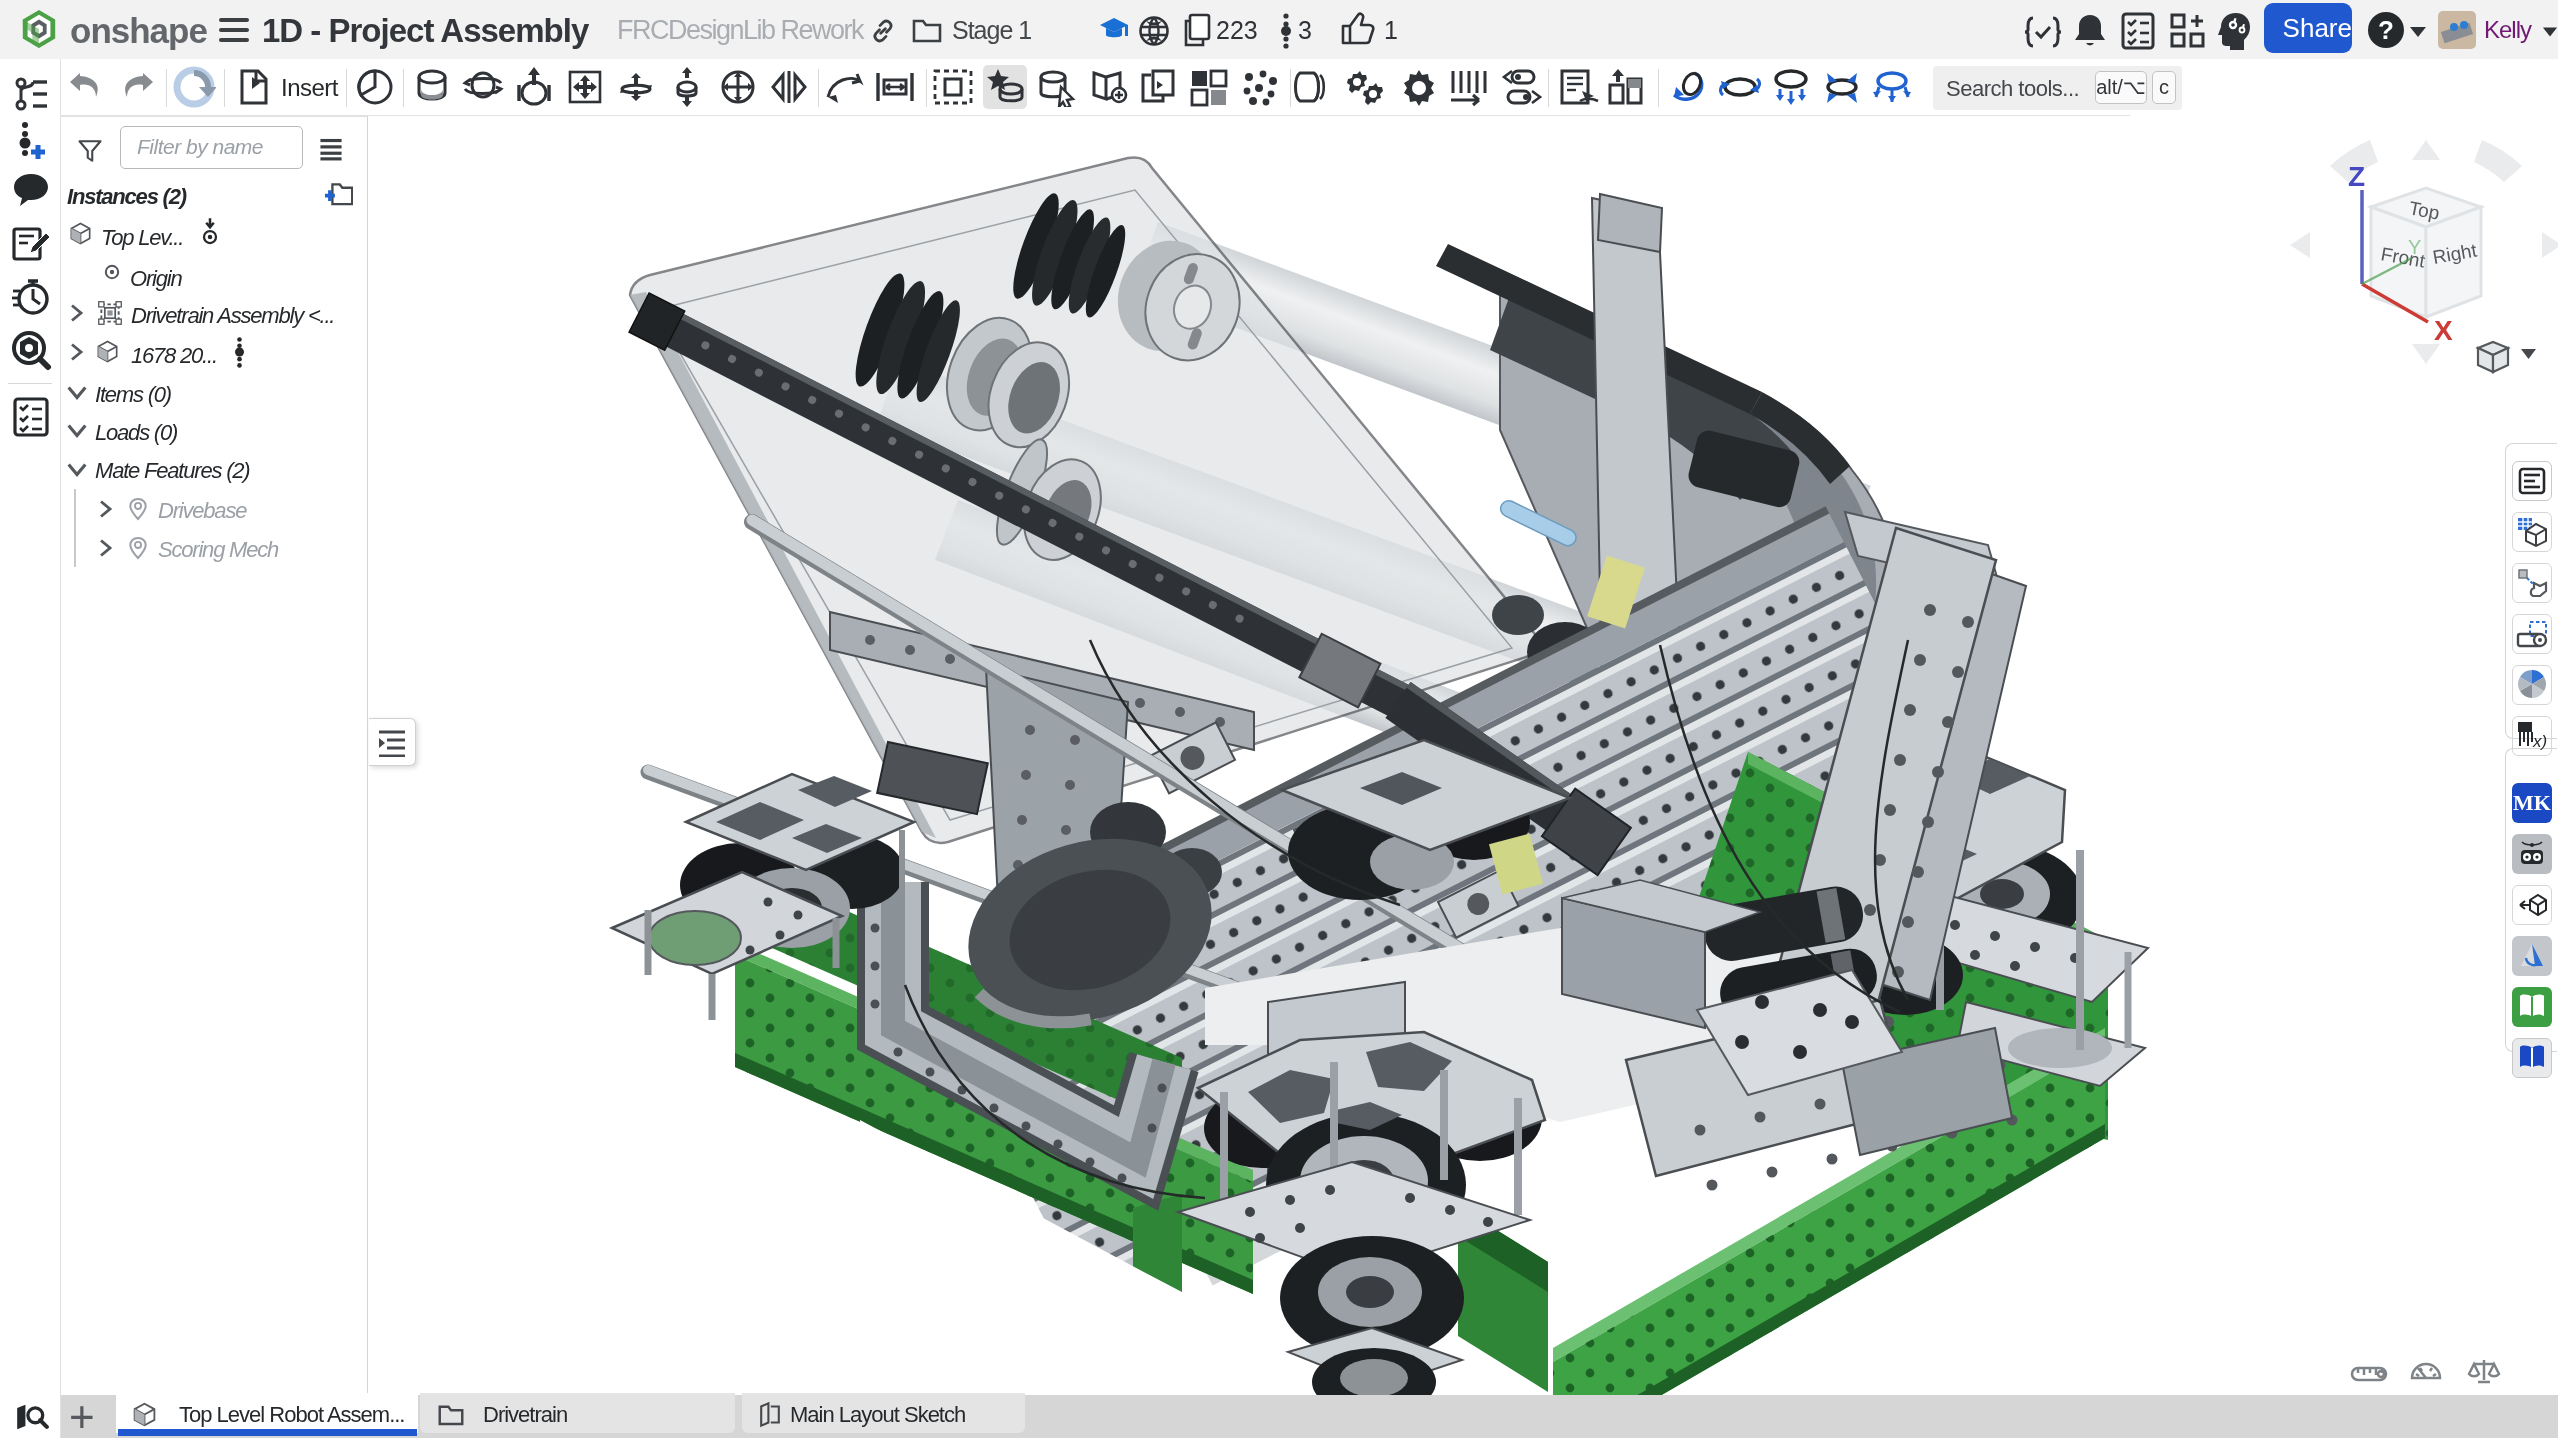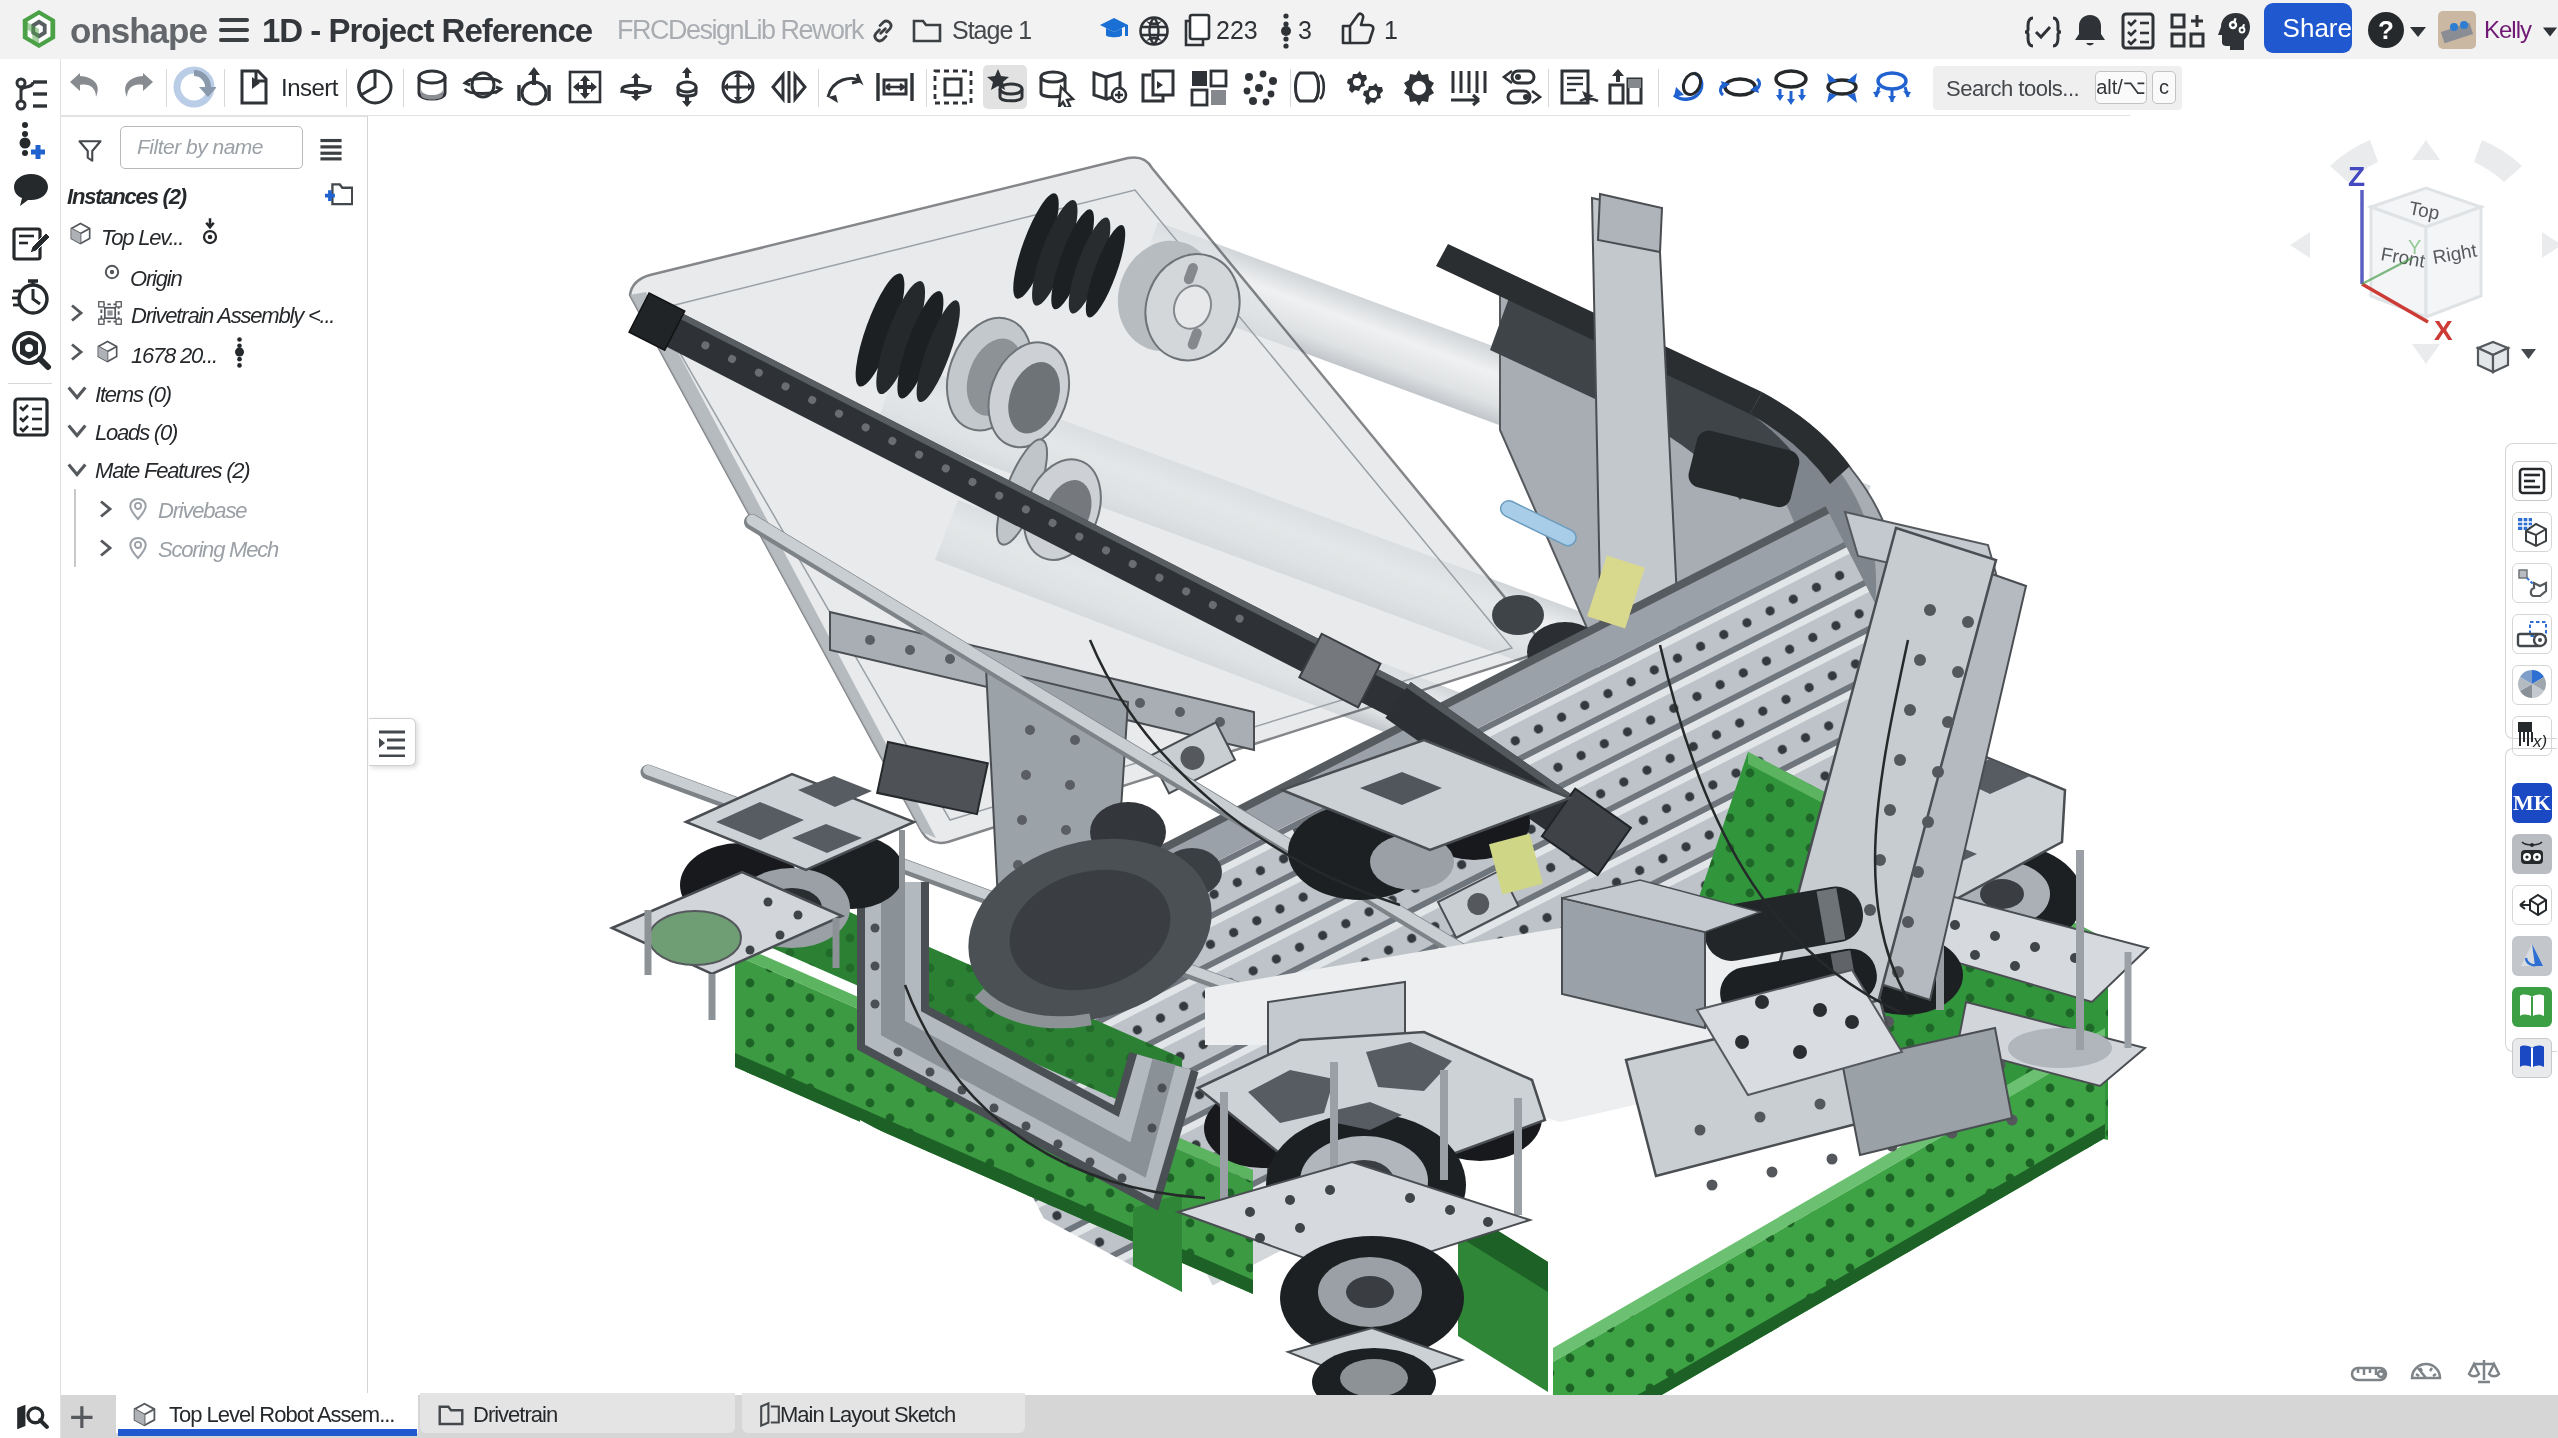--- a/index.html
+++ b/index.html
@@ -13,42 +13,42 @@
 #lstrip { position:absolute; left:0; top:59px; width:61px; height:1379px; background:#fff; border-right:1px solid #e0e0e0; }
 #lpanel { position:absolute; left:61px; top:116px; width:307px; height:1279px; background:#fff; border-right:1px solid #d5d5d5; border-top:1px solid #e2e2e2;}
 #canvas { position:absolute; left:368px; top:116px; width:2190px; height:1279px; background:#fff; overflow:hidden; }
 #rstrip { position:absolute; left:2505px; top:116px; width:53px; height:1322px; }
 #tabbar { position:absolute; left:61px; top:1395px; width:2497px; height:43px; background:#d6d6d6; }
 .ico { position:absolute; }
 svg text { font-family:"Liberation Sans", sans-serif; }
 .prow { position:absolute; font-size:22px; color:#26292c; letter-spacing:-1.2px; white-space:nowrap;font-style:italic; }
 .prow.gray { color:#9aa0a6; }
 .chev { position:absolute; }
-.tabt { position:absolute; font-size:22px; color:#26292c; letter-spacing:-1px; white-space:nowrap; }
+.tabt { position:absolute; font-size:22px; color:#26292c; letter-spacing:-1px; white-space:nowrap;margin-left:10px; }
 </style>
 </head>
 <body>
 <div id="app">
   <div id="row1">
     <svg class="ico" style="left:19px;top:7px" width="40" height="44" viewBox="0 0 42 44">
       <path d="M21 2 38 12 38 32 21 42 4 32 4 12 Z" fill="#4ba146"></path>
       <path d="M21 7 33 14 33 30 21 37 9 30 9 14 Z" fill="#fff"></path>
       <path d="M21 12 29 17 29 27 21 32 13 27 13 17 Z" fill="#5a5f63"></path>
       <path d="M21 17 25 19.5 25 24.5 21 27 17 24.5 17 19.5 Z" fill="#fff"></path>
       <path d="M4 12 L21 22 21 42 14 38 14 26 4 20 Z" fill="#4ba146" opacity="0.5"></path>
     </svg>
     <div style="position:absolute;left:70px;top:11px;font-size:35px;font-weight:bold;color:#63676b;letter-spacing:-1px">onshape</div>
     <svg class="ico" style="left:219px;top:17px" width="30" height="26" viewBox="0 0 30 26">
         <g stroke="#3c4043" stroke-width="4" stroke-linecap="round">
           <line x1="2" y1="3" x2="28" y2="3"></line>
           <line x1="2" y1="13" x2="28" y2="13"></line>
           <line x1="2" y1="23" x2="28" y2="23"></line>
         </g>
       </svg>
-    <div style="position:absolute;left:262px;top:12px;font-size:33px;font-weight:bold;color:#33373b;letter-spacing:-1px">1D - Project Reference</div>
+    <div style="position:absolute;left:262px;top:12px;font-size:33px;font-weight:bold;color:#33373b;letter-spacing:-1px">1D - Project Assembly</div>
     <div style="position:absolute;left:617px;top:15px;font-size:27px;color:#a9adb2;letter-spacing:-1.5px">FRCDesignLib Rework</div>
     <svg class="ico" style="left:868px;top:17px" width="30" height="28" viewBox="0 0 24 24">
         <g stroke="#3c4043" stroke-width="2.4" fill="none" stroke-linecap="round">
           <path d="M10 14 L14 10"></path>
           <path d="M9 15 l-3 3 a4 4 0 0 0 5.6 5.6 l3-3" transform="translate(0,-4)"></path>
           <path d="M15 9 l3-3 a4 4 0 0 0 -5.6-5.6 l-3 3" transform="translate(0,4)"></path>
         </g>
       </svg>
     <svg class="ico" style="left:912px;top:17px" width="30" height="26" viewBox="0 0 30 26">
         <path d="M2 4 h9 l3 4 h14 v16 h-26 z" fill="none" stroke="#3c4043" stroke-width="2.6"></path>

